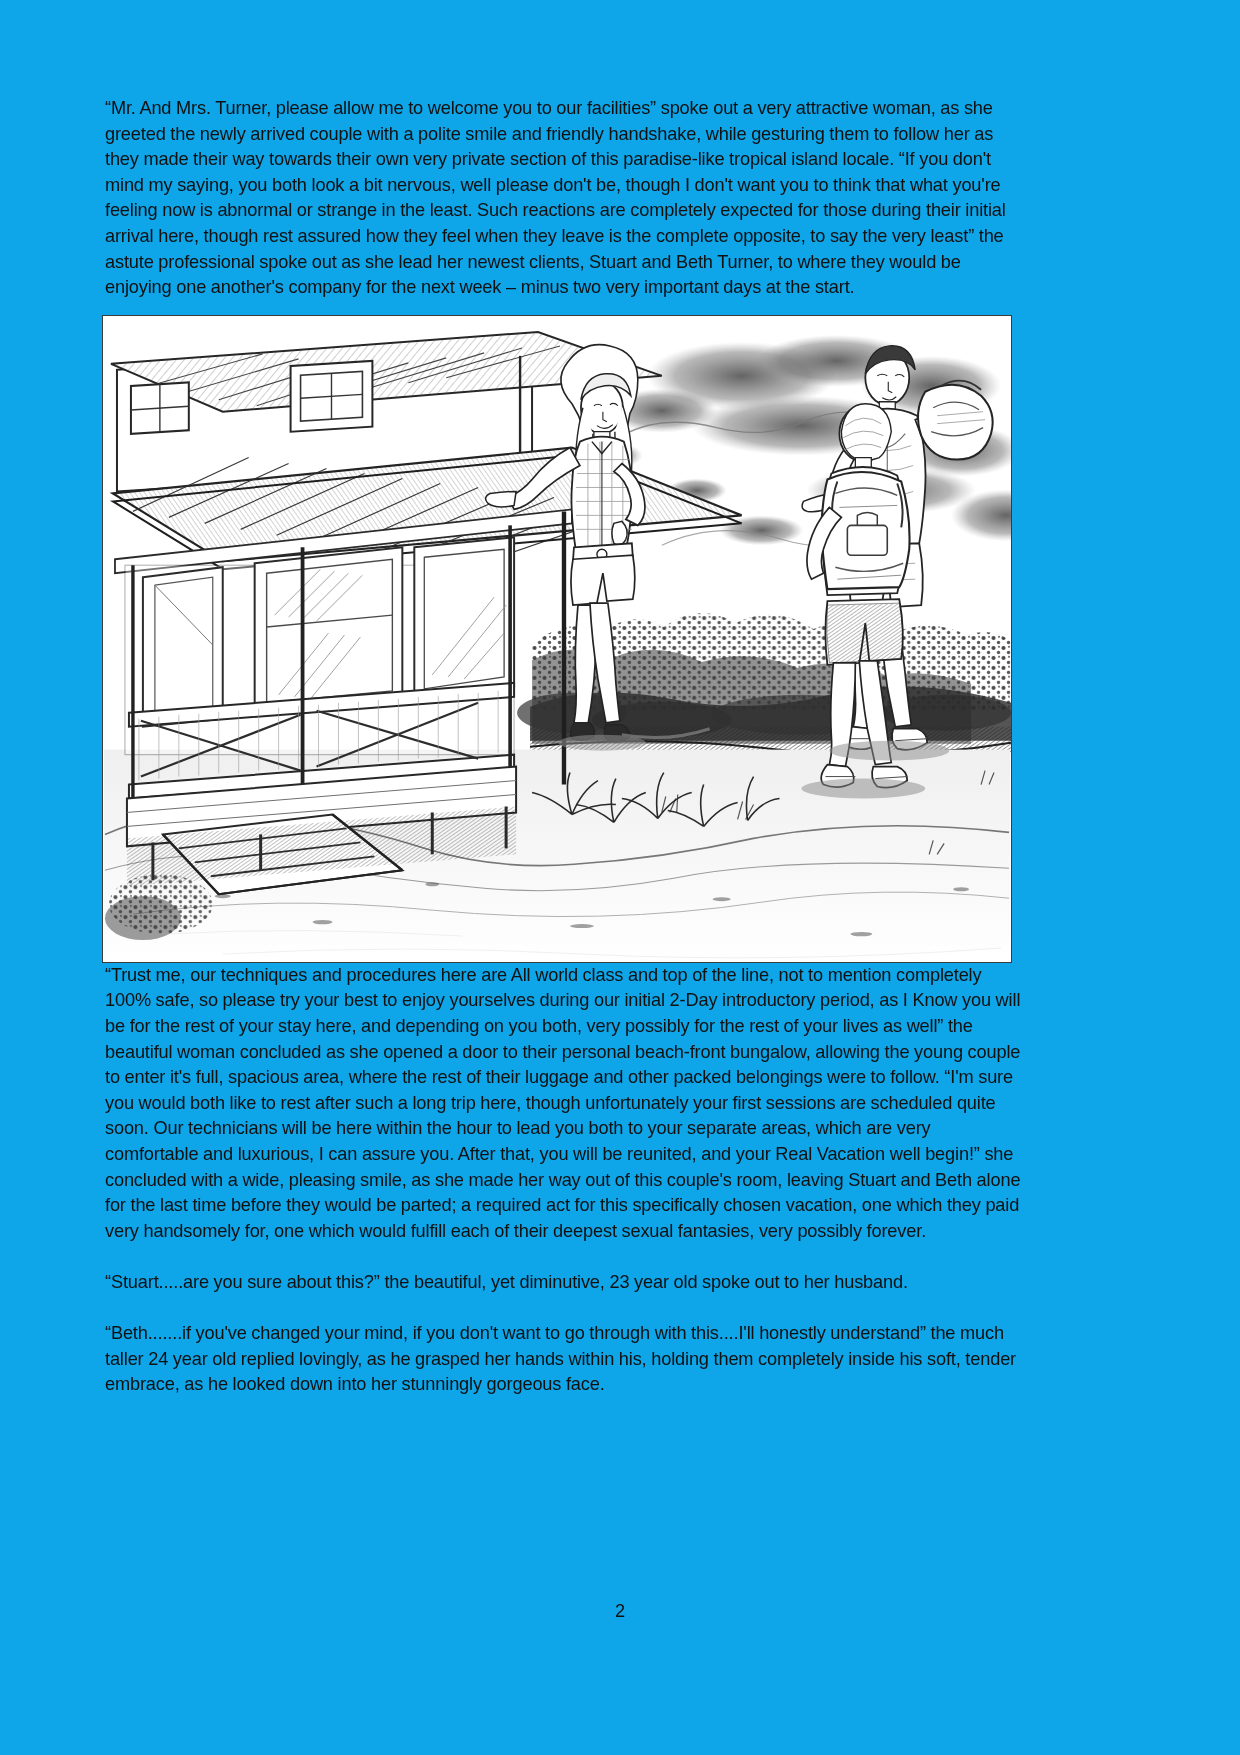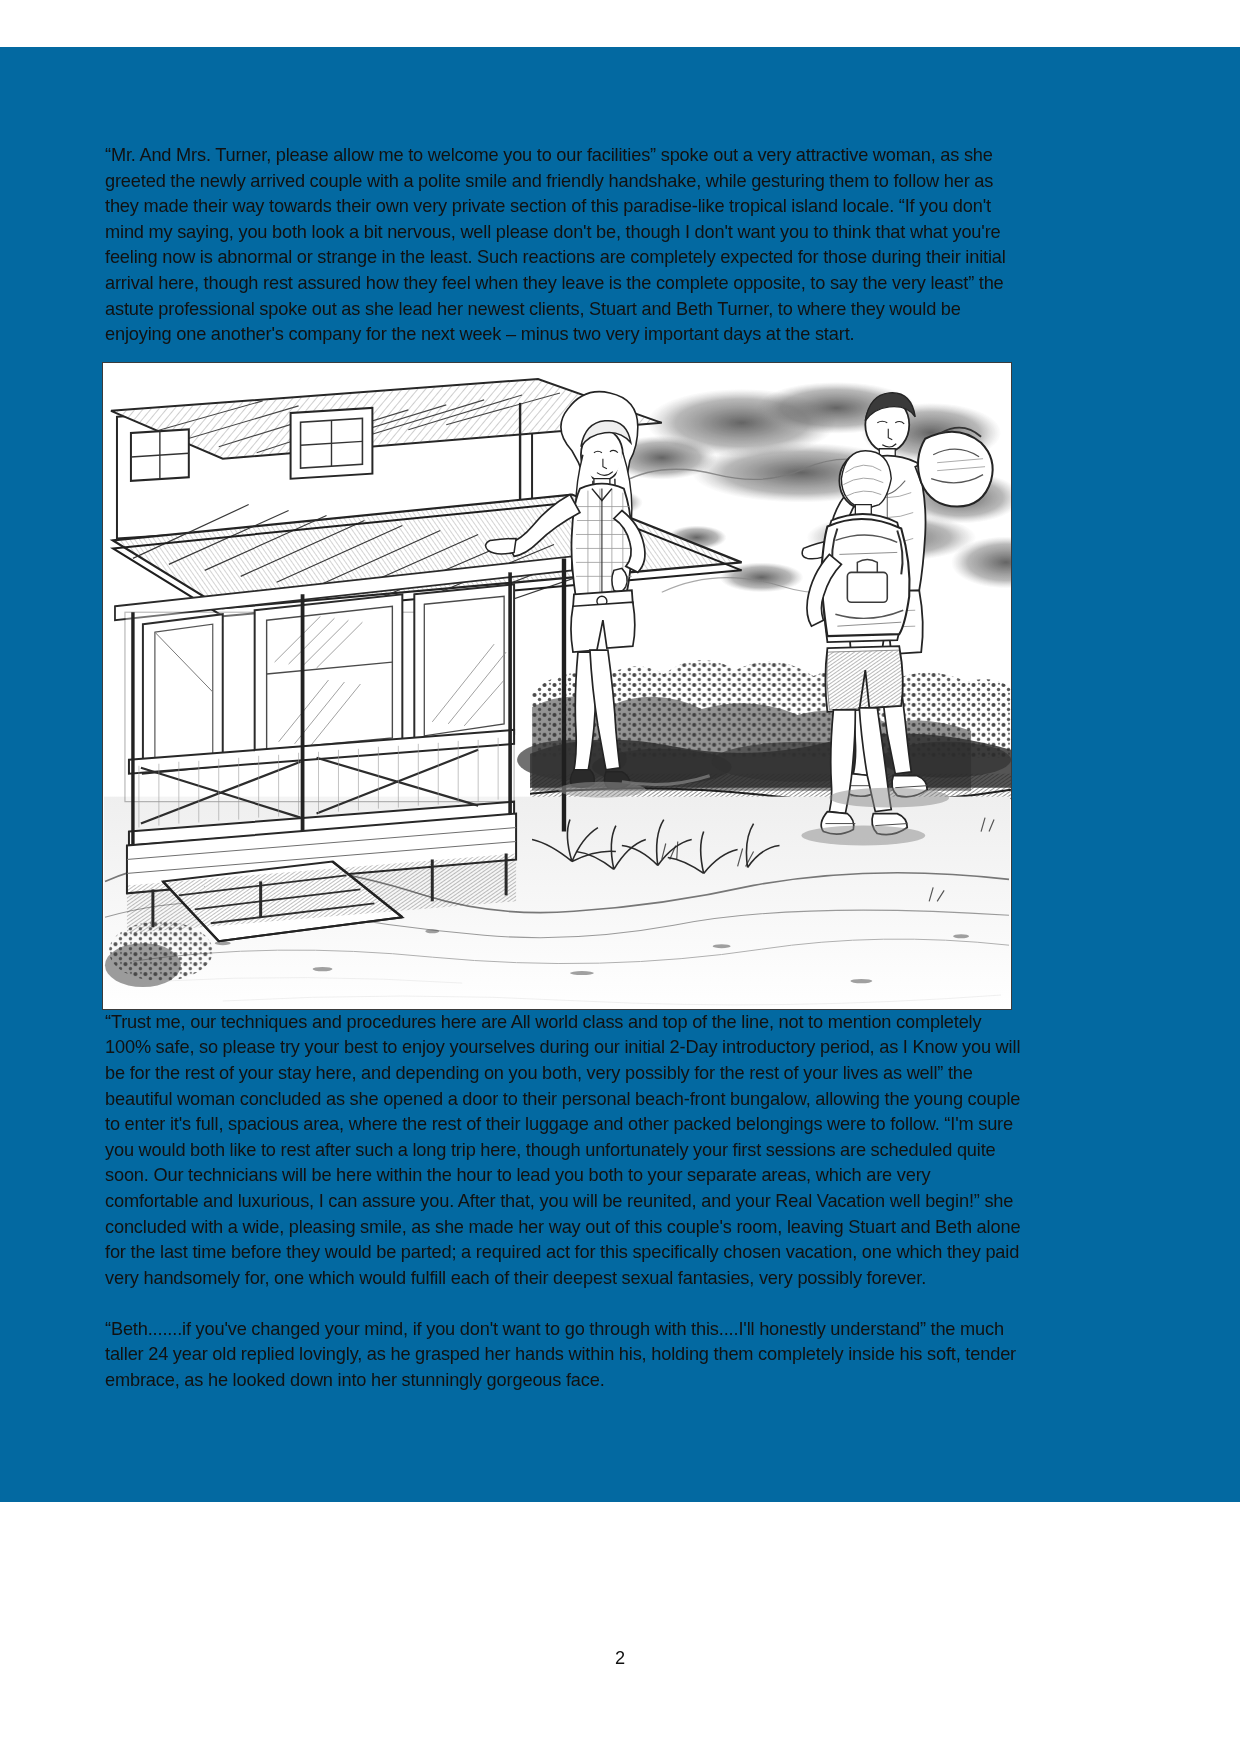--- a/index.html
+++ b/index.html
@@ -11,24 +11,23 @@
   body {
     width: 1240px;
     height: 1755px;
     font-family: "Liberation Sans", sans-serif;
     color: #000000;
     -webkit-font-smoothing: antialiased;
   }
   .page {
     position: relative;
     width: 1240px;
-    height: 1455px;
-    background: #0369a1;
+    height: 1755px;
+    background: #0ea5e9;
     box-sizing: border-box;
-    margin-top: 47px;
   }
   .content {
     position: absolute;
     left: 105px;
     top: 96px;
     width: 916px;
   }
   p.para {
     font-size: 18.2px;
     line-height: 25.6px;
@@ -438,17 +437,18 @@
 
           <g opacity="0.25" stroke="#b5b5b5" stroke-width="0.8" fill="none">
             <path d="M120 640 q180 -10 360 0 q200 10 420 -6"></path>
             <path d="M60 620 q140 -8 300 2"></path>
           </g>
         </svg>
       </div>
     </div>
 
     <p class="para">“Trust me, our techniques and procedures here are All world class and top of the line, not to mention completely 100% safe, so please try your best to enjoy yourselves during our initial 2-Day introductory period, as I Know you will be for the rest of your stay here, and depending on you both, very possibly for the rest of your lives as well” the beautiful woman concluded as she opened a door to their personal beach-front bungalow, allowing the young couple to enter it's full, spacious area, where the rest of their luggage and other packed belongings were to follow.  “I'm sure you would both like to rest after such a long trip here, though unfortunately your first sessions are scheduled quite soon.  Our technicians will be here within the hour to lead you both to your separate areas, which are very comfortable and luxurious, I can assure you.  After that, you will be reunited, and your Real Vacation well begin!” she concluded with a wide, pleasing smile, as she made her way out of this couple's room, leaving Stuart and Beth alone for the last time before they would be parted; a required act for this specifically chosen vacation, one which they paid very handsomely for, one which would fulfill each of their deepest sexual fantasies, very possibly forever.</p>
+    <p class="para">“Stuart.....are you sure about this?” the beautiful, yet diminutive, 23 year old spoke out to her husband.</p>
     <p class="para">“Beth.......if you've changed your mind, if you don't want to go through with this....I'll honestly understand” the much taller 24 year old replied lovingly, as he grasped her hands within his, holding them completely inside his soft, tender embrace, as he looked down into her stunningly gorgeous face.</p>
   </div>
 
   <div class="page-number">2</div>
 </div>
 
 </body></html>

